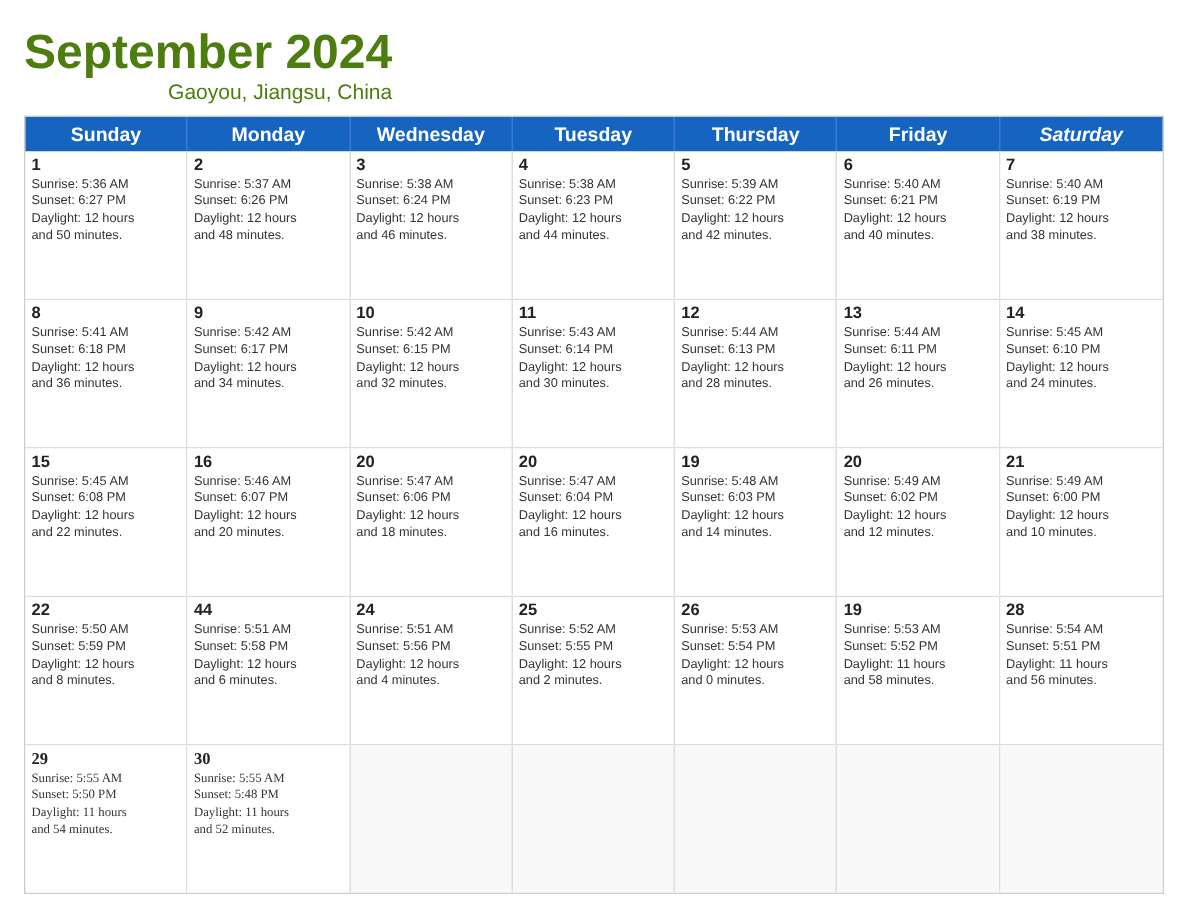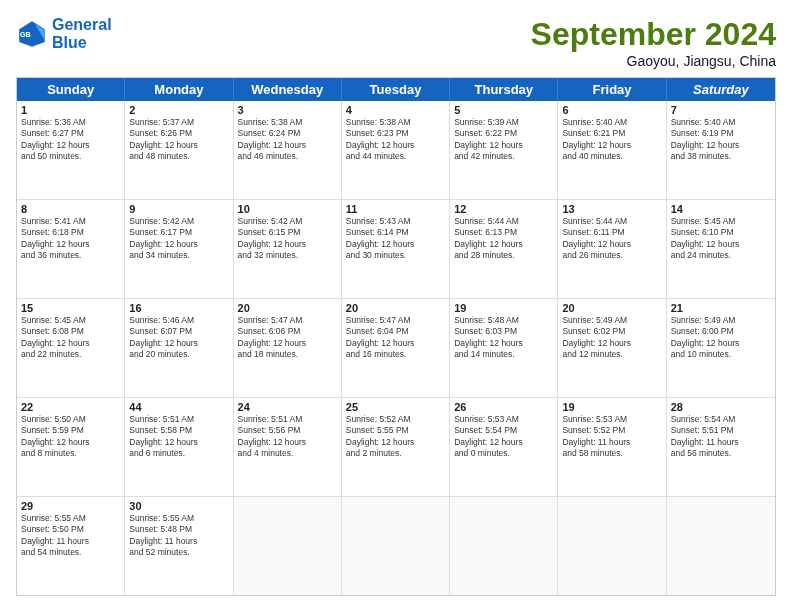--- a/index.html
+++ b/index.html
@@ -35,21 +35,21 @@
     .title-block {
       text-align: right;
     }
     .month-title {
       font-size: 32px;
       font-weight: bold;
       color: #4d7c0f;
     }
     .subtitle {
       font-size: 14px;
-      color: #0f172a;
+      color: #4d7c0f;
     }
     .calendar {
       flex: 1;
       display: flex;
       flex-direction: column;
       border: 1px solid #ccc;
     }
     .cal-header-row {
       display: grid;
       grid-template-columns: repeat(7, 1fr);
@@ -68,21 +68,21 @@
       flex: 1;
       display: flex;
       flex-direction: column;
     }
     .cal-row {
       display: grid;
       grid-template-columns: repeat(7, 1fr);
       flex: 1;
       border-bottom: 1px solid #ddd;
     }
-    .cal-row:last-child { border-bottom: none; }
+    .cal-row:last-child { border-bottom: none; font-family: Liberation Serif, serif; }
     .cal-cell {
       border-right: 1px solid #ddd;
       padding: 3px 4px;
       font-size: 9px;
       color: #333;
       vertical-align: top;
       background: #fff;
     }
     .cal-cell:last-child { border-right: none; }
     .cal-cell.empty { background: #f9f9f9; }
@@ -96,33 +96,20 @@
       font-size: 8.5px;
       color: #333;
       line-height: 1.35;
     }
   </style>
 </head>
 <body>
 
 <div class="page">
   <div class="header">
-    <div class="logo">
-      <svg class="logo-icon" viewBox="0 0 40 40">
-        <polygon points="20,4 36,14 36,30 20,36 4,30 4,14" fill="#1565c0"></polygon>
-        <polygon points="24,8 36,15 36,28" fill="#42a5f5"></polygon>
-        <text x="5" y="24" font-size="9" font-weight="bold" fill="white" font-family="Arial">GB</text>
-      </svg>
-      <div>
-        <div style="font-size:16px;font-weight:bold;color:#333;line-height:1.1;">
-          <span style="color:#1565c0;">General</span>
-        </div>
-        <div style="font-size:16px;font-weight:bold;color:#1565c0;">Blue</div>
-      </div>
-    </div>
     <div class="title-block">
       <div class="month-title">September 2024</div>
       <div class="subtitle">Gaoyou, Jiangsu, China</div>
     </div>
   </div>
 
   <div class="calendar">
     <div class="cal-header-row">
       <div class="cal-header-cell">Sunday</div>
       <div class="cal-header-cell">Monday</div>

